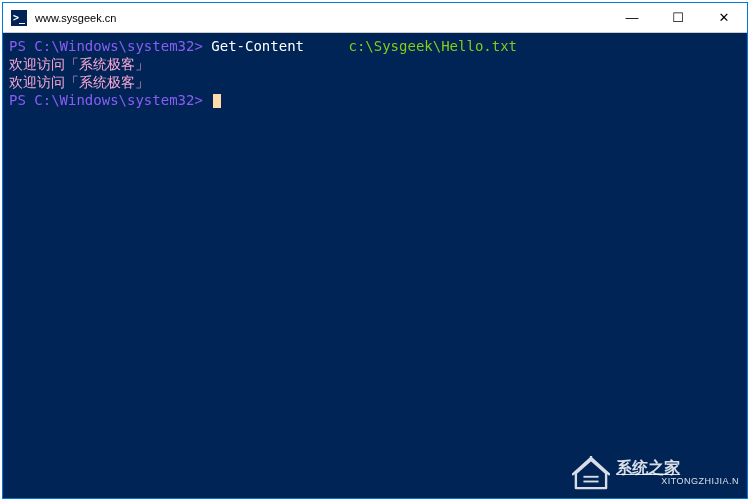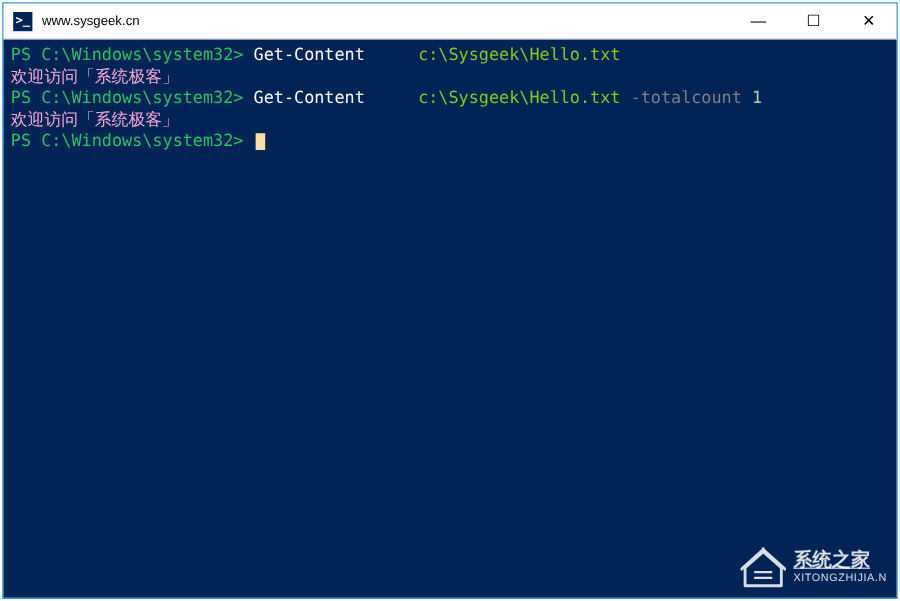--- a/index.html
+++ b/index.html
@@ -7,53 +7,52 @@
 .window { width: 746px; height: 497px; margin: 2px; border: 1px solid #0078d7; display: flex; flex-direction: column; }
 .titlebar { height: 30px; background: #fff; display: flex; align-items: center; border-bottom: 1px solid #ccc; }
 .titlebar-icon { width: 16px; height: 16px; margin: 0 8px; background: #012456; display: flex; align-items: center; justify-content: center; }
 .titlebar-icon span { color: #fff; font-size: 10px; font-weight: bold; }
 .titlebar-title { flex: 1; font-family: "Segoe UI", sans-serif; font-size: 11px; color: #000; }
 .titlebar-buttons { display: flex; height: 100%; }
 .titlebar-btn { width: 46px; height: 100%; display: flex; align-items: center; justify-content: center; font-family: "Segoe UI", sans-serif; font-size: 13px; color: #000; }
 .titlebar-btn.close { background: none; }
 .terminal { flex: 1; background: #012456; padding: 4px 6px; font-size: 14px; line-height: 18px; color: #ccc; overflow: hidden; position: relative; }
 .line { white-space: pre; }
-.prompt { color: #22c55e; }
+.prompt { color: #8b5cf6; }
 .cmdlet { color: #ffffff; }
 .arg { color: #84cc16; margin-left: 36px; }
 .param { color: #808080; }
 .value { color: #b5cea8; }
 .output { color: #f9a8d4; }
 .cursor { display: inline-block; width: 8px; height: 14px; background: #fedba9; vertical-align: middle; margin-left: 2px; }
 .watermark { position: absolute; right: 8px; bottom: 8px; display: flex; align-items: center; gap: 6px; color: rgba(255,255,255,0.85); font-family: "Microsoft YaHei", sans-serif; }
 .watermark-icon { width: 38px; height: 34px; }
 .watermark-text { display: flex; flex-direction: column; line-height: 1.1; }
 .watermark-text .cn { font-size: 16px; font-weight: bold; text-decoration: underline; }
-.watermark-text .en { font-size: 9px; letter-spacing: 0.5px; }
+.watermark-text .en { font-size: 9px; letter-spacing: 0.5px; margin-left: 45px; }
 </style>
 </head>
 <body>
 
 <div class="window">
   <div class="titlebar">
     <div class="titlebar-icon">
         <span>&gt;_</span>
       </div>
     <div class="titlebar-title">www.sysgeek.cn</div>
     <div class="titlebar-buttons">
       <div class="titlebar-btn">—</div>
       <div class="titlebar-btn">☐</div>
       <div class="titlebar-btn close">✕</div>
     </div>
   </div>
   <div class="terminal" id="terminal">
     <div class="line"><span class="prompt">PS C:\Windows\system32&gt; </span><span class="cmdlet">Get-Content</span><span class="prompt"> </span><span class="arg">c:\Sysgeek\Hello.txt</span></div>
       <div class="line"><span class="output">欢迎访问「系统极客」</span></div>
       <div class="line"><span class="output"></span></div>
-      <div class="line"><span class="prompt">PS C:\Windows\system32&gt; </span><span class="cmdlet">Get-Content</span><span class="prompt"> </span><span class="arg">c:\Sysgeek\Hello.txt</span><span class="prompt"> </span><span class="param">-totalcount</span><span class="prompt"> </span><span class="value">1</span></div>
       <div class="line"><span class="output">欢迎访问「系统极客」</span></div>
       <div class="line"><span class="prompt">PS C:\Windows\system32&gt; </span><span class="cursor"></span></div>
       <div class="watermark">
       <svg class="watermark-icon" viewBox="0 0 40 36">
         <path d="M4 18 L20 4 L36 18 L36 34 L4 34 Z M20 4 L20 0 M0 20 L20 2 L40 20" fill="none" stroke="rgba(255,255,255,0.85)" stroke-width="2.5" stroke-linejoin="round"></path>
         <line x1="12" y1="22" x2="28" y2="22" stroke="rgba(255,255,255,0.85)" stroke-width="2"></line>
         <line x1="12" y1="27" x2="28" y2="27" stroke="rgba(255,255,255,0.85)" stroke-width="2"></line>
       </svg>
       <div class="watermark-text">
         <span class="cn">系统之家</span>

